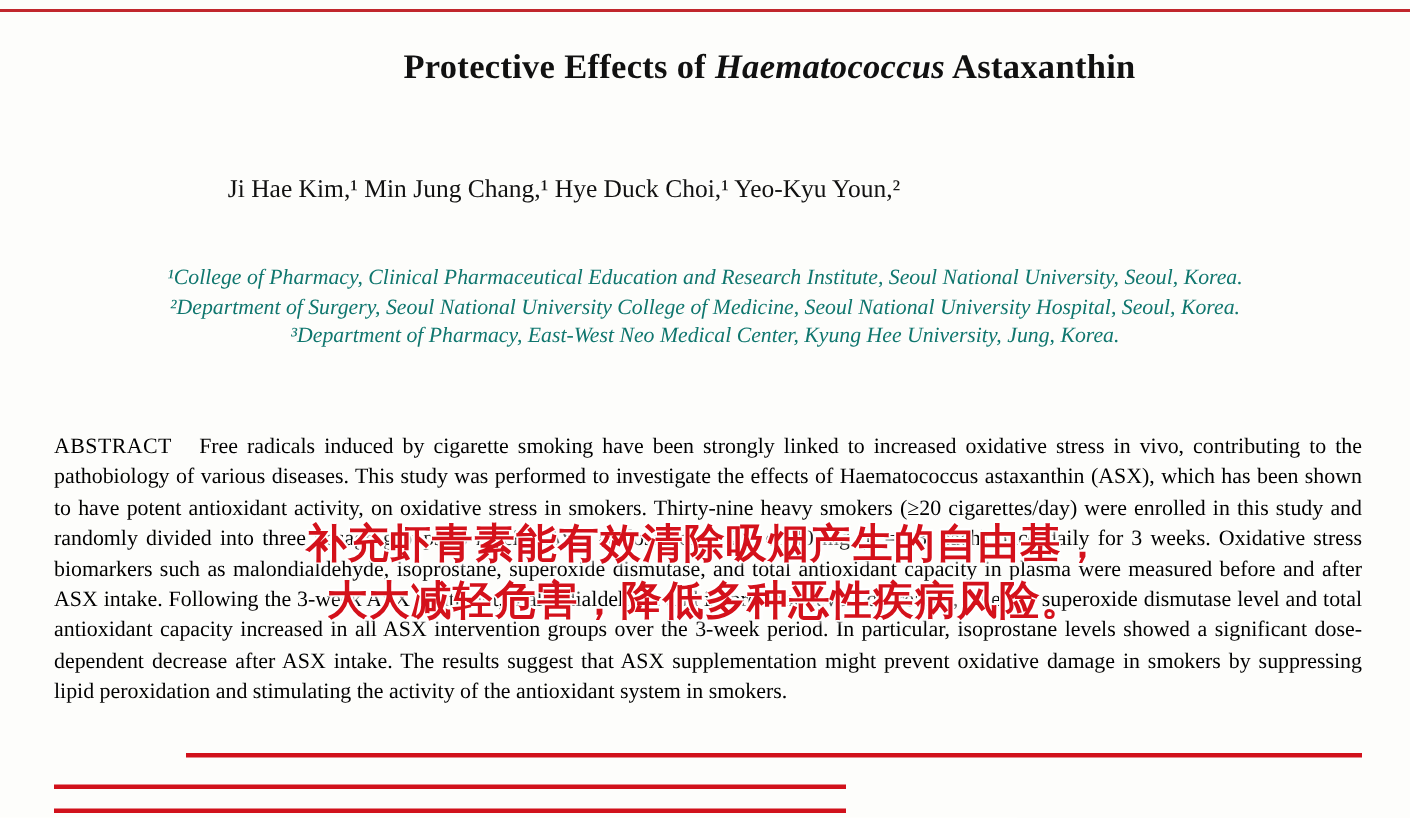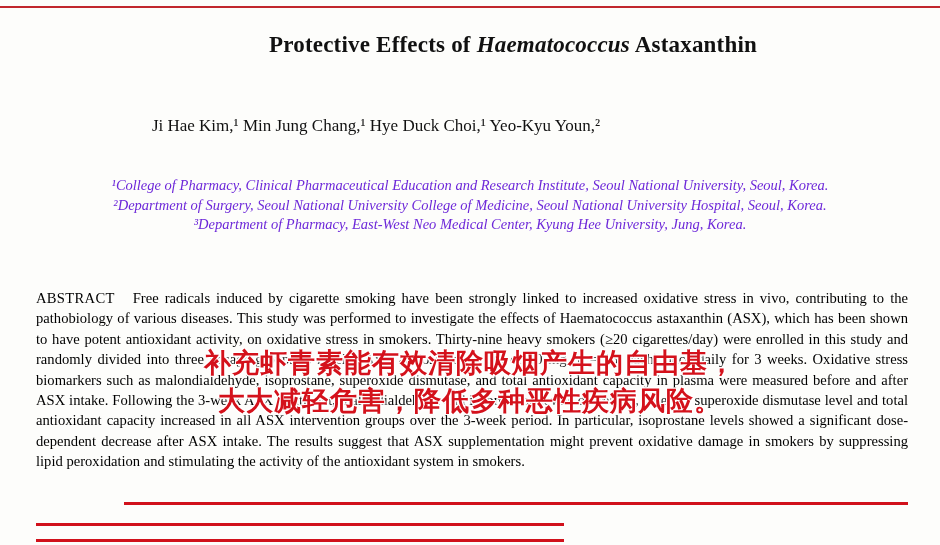--- a/index.html
+++ b/index.html
@@ -65,21 +65,21 @@
   .affils {
     position: absolute;
     left: 0;
     top: 176px;
     width: 940px;
     text-align: center;
   }
   .affil-line {
     font-style: italic;
     font-size: 14.5px;
-    color: #6d28d9;
+    color: #0f766e;
     line-height: 19.5px;
   }
   .abstract {
     position: absolute;
     left: 36px;
     top: 288px;
     width: 872px;
     font-size: 14.6px;
     line-height: 20.4px;
     color: #000000;

